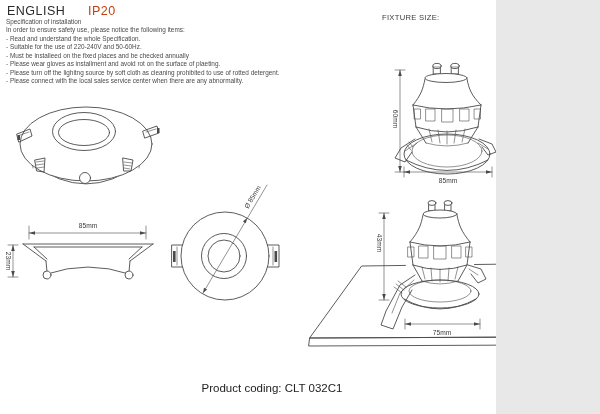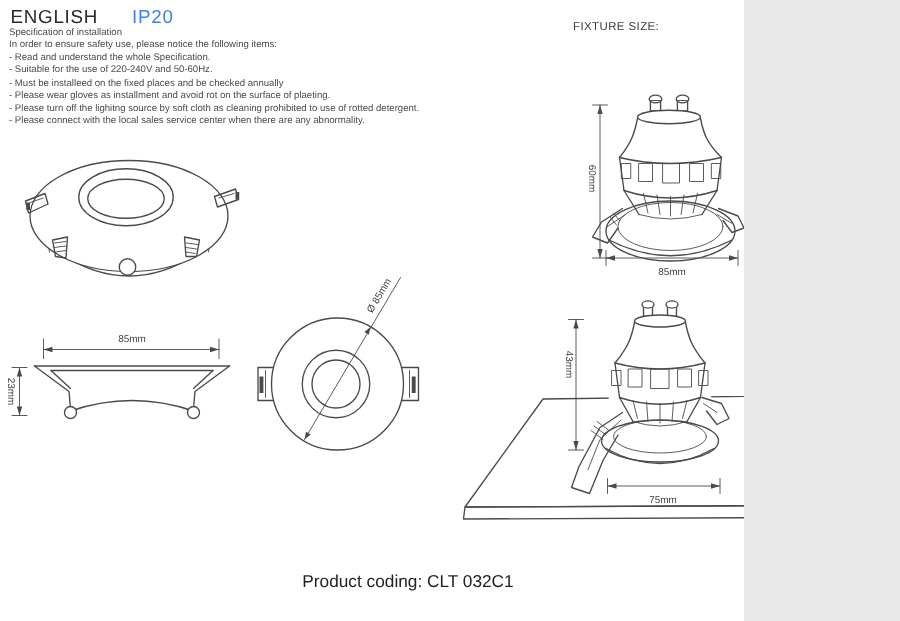--- a/index.html
+++ b/index.html
@@ -2,21 +2,21 @@
 <html><head>
 <meta charset="utf-8">
 <style>
   html,body{margin:0;padding:0;background:#e8e8e8;}
   .page{
     position:relative;width:496px;height:414px;background:#ffffff;overflow:hidden;
     font-family:"Liberation Sans",sans-serif;color:#3a3a3a;
   }
   .abs{position:absolute;}
   .lang{left:7px;top:4px;font-size:12.5px;letter-spacing:.5px;color:#2a2a2a;}
-  .ip{left:88px;top:4px;font-size:12.5px;letter-spacing:.5px;color:#3b82f6;}
+  .ip{left:88px;top:4px;font-size:12.5px;letter-spacing:.5px;color:#c2410c;}
   .fixsize{left:336px;top:13px;font-size:7.6px;letter-spacing:.3px;color:#3a3a3a;padding-left:46px;}
   .spec{left:6px;top:18px;font-size:6.4px;line-height:8.45px;color:#4a4a4a;white-space:nowrap;}
   .coding{left:0;right:0;top:382px;text-align:center;font-size:11.5px;color:#222;padding-left:48px;}
   svg{position:absolute;overflow:visible;}
   .ln *{stroke:#4a4a4a;stroke-width:.9;fill:none;stroke-linecap:round;stroke-linejoin:round;}
   .ln .wf{fill:#ffffff;}
   .ln .dk{fill:#4a4a4a;stroke:none;}
   .ln .thin{stroke-width:.6;}
   .ln text,.dim{font-family:"Liberation Sans",sans-serif;font-size:6.6px;fill:#3a3a3a;stroke:none !important;}
   .arr{fill:#4a4a4a;stroke:none !important;}

